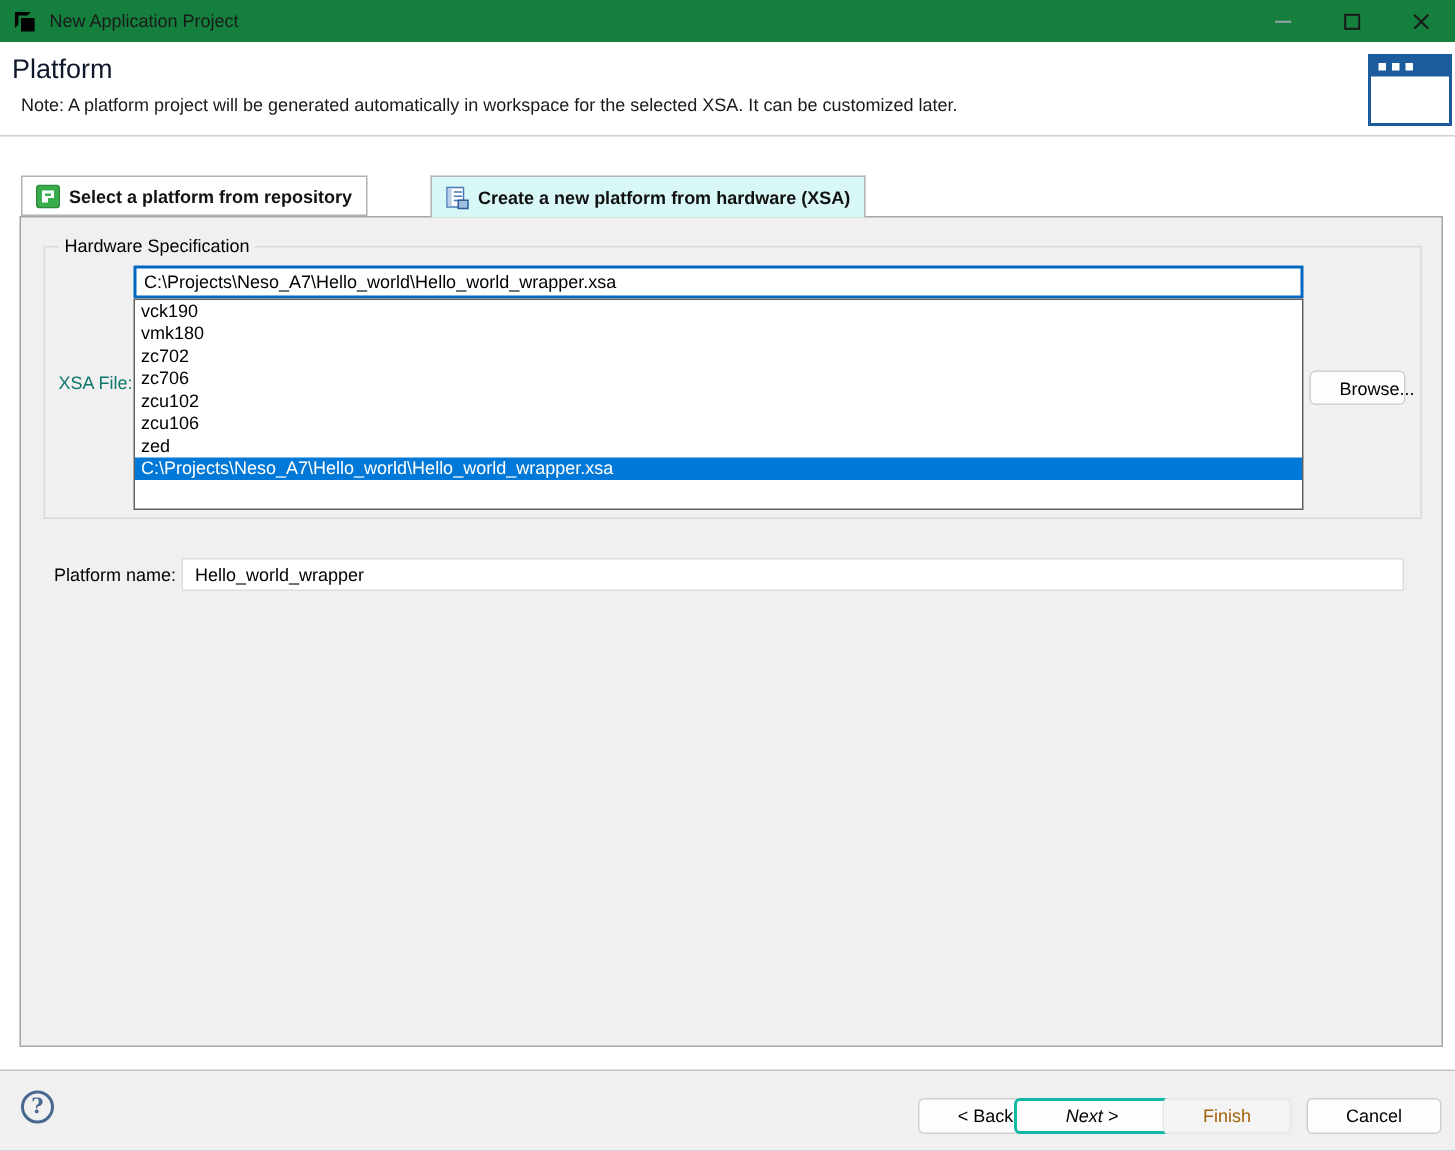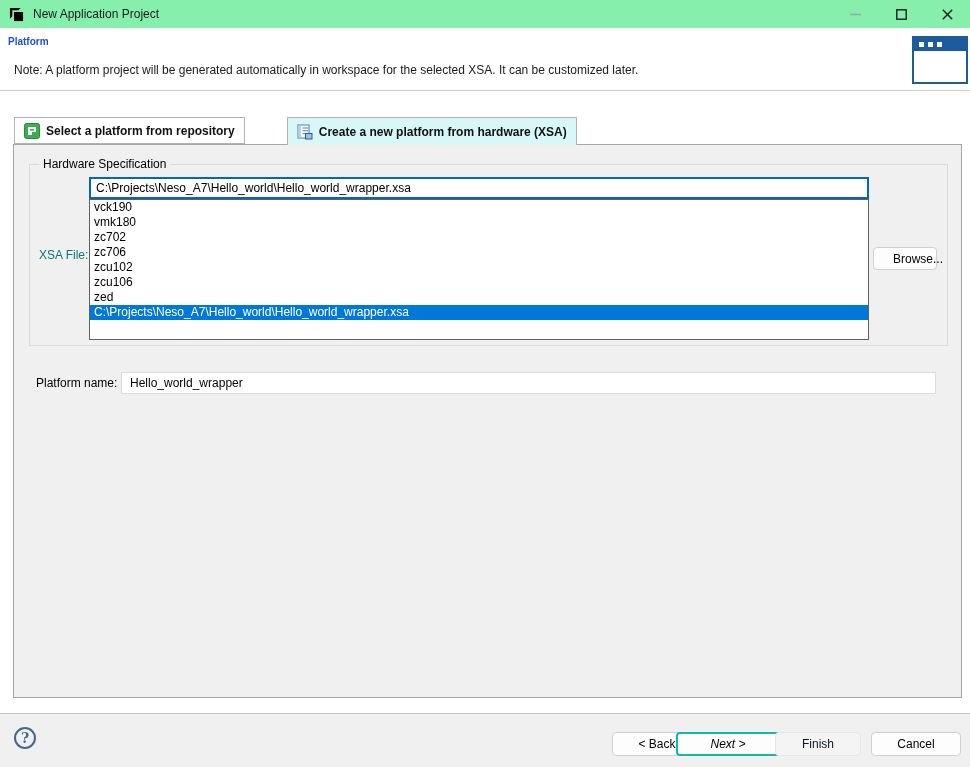--- a/index.html
+++ b/index.html
@@ -1,31 +1,31 @@
 <!DOCTYPE html>
 <html><head>
 <meta charset="utf-8">
 <style>
   * { margin:0; padding:0; box-sizing:border-box; }
   body { font-family:"Liberation Sans", sans-serif; background:#888; }
   .window { position:relative; width:970px; height:767px; background:#ffffff; overflow:hidden;
             font-size:12px; color:#111; }
 
   
-  .titlebar { position:absolute; top:0; left:0; right:0; height:28px; background:#86efac;
+  .titlebar { position:absolute; top:0; left:0; right:0; height:28px; background:#15803d;
               display:flex; align-items:center; }
   .titlebar .logo { width:15px; height:15px; margin-left:9px; }
   .titlebar .title-text { margin-left:9px; font-size:12px; color:#1a1a1a; }
   .win-controls { margin-left:auto; display:flex; height:28px; }
   .win-btn { width:46px; height:28px; display:flex; align-items:center; justify-content:center; cursor:default; }
 
   
   .header { position:absolute; top:28px; left:0; right:0; height:63px; background:#fff;
             border-bottom:1px solid #cfcfcf; }
-  .header-title { position:absolute; left:8px; top:8px; font-size:10px; font-weight:bold; color:#1d4ed8; }
+  .header-title { position:absolute; left:8px; top:8px; font-size:18px; font-weight:normal; color:#0f172a; }
   .header-note { position:absolute; left:14px; top:35px; font-size:12px; color:#1a1a1a; }
   .wizard-icon { position:absolute; right:2px; top:8px; width:56px; height:48px;
                  border:2px solid #1c5c9c; background:#fff; }
   .wizard-icon .bar { height:13px; background:#1c5c9c; display:flex; align-items:center; gap:4px; padding-left:5px; }
   .wizard-icon .bar i { width:5px; height:5px; background:#fff; display:block; }
 
   
   .tabs { position:absolute; top:117px; left:14px; display:flex; z-index:3;gap:43px; }
   .tab { height:27px; display:flex; align-items:center; gap:6px; padding:0 9px;
          border:1px solid #b3b3b3; background:#fff; font-weight:bold; white-space:nowrap; }
@@ -63,21 +63,21 @@
 
   
   .footer-sep { position:absolute; top:713px; left:0; right:0; border-top:1px solid #c3c3c3; }
   .footer { position:absolute; top:714px; left:0; right:0; bottom:0; background:#f0f0f0; }
   .help-btn { position:absolute; left:14px; top:13px; width:22px; height:22px; border-radius:50%;
               border:2px solid #47688e; color:#47688e; display:flex; align-items:center; justify-content:center;
               font-size:14px; font-weight:bold; font-family:"DejaVu Serif", serif; background:transparent; }
   .footer .btn { position:absolute; top:18px; height:24px; }
   .btn-back   { left:612px; width:90px; }
   .btn-next   { left:676px; width:104px; border:2px solid #14b8a6;font-style:italic; }
-  .btn-finish { left:775px; width:86px; background:#f4f4f4; border:1px solid #e6e6e6; color:#0f172a; }
+  .btn-finish { left:775px; width:86px; background:#f4f4f4; border:1px solid #e6e6e6; color:#a16207; }
   .btn-cancel { left:871px; width:90px; }
 </style>
 </head>
 <body>
 
 <div class="window">
 
   <div class="titlebar">
     <svg class="logo" viewBox="0 0 16 16">
       <path d="M5.3 5.3 H15 V15 H5.3 Z" fill="#000"></path>

